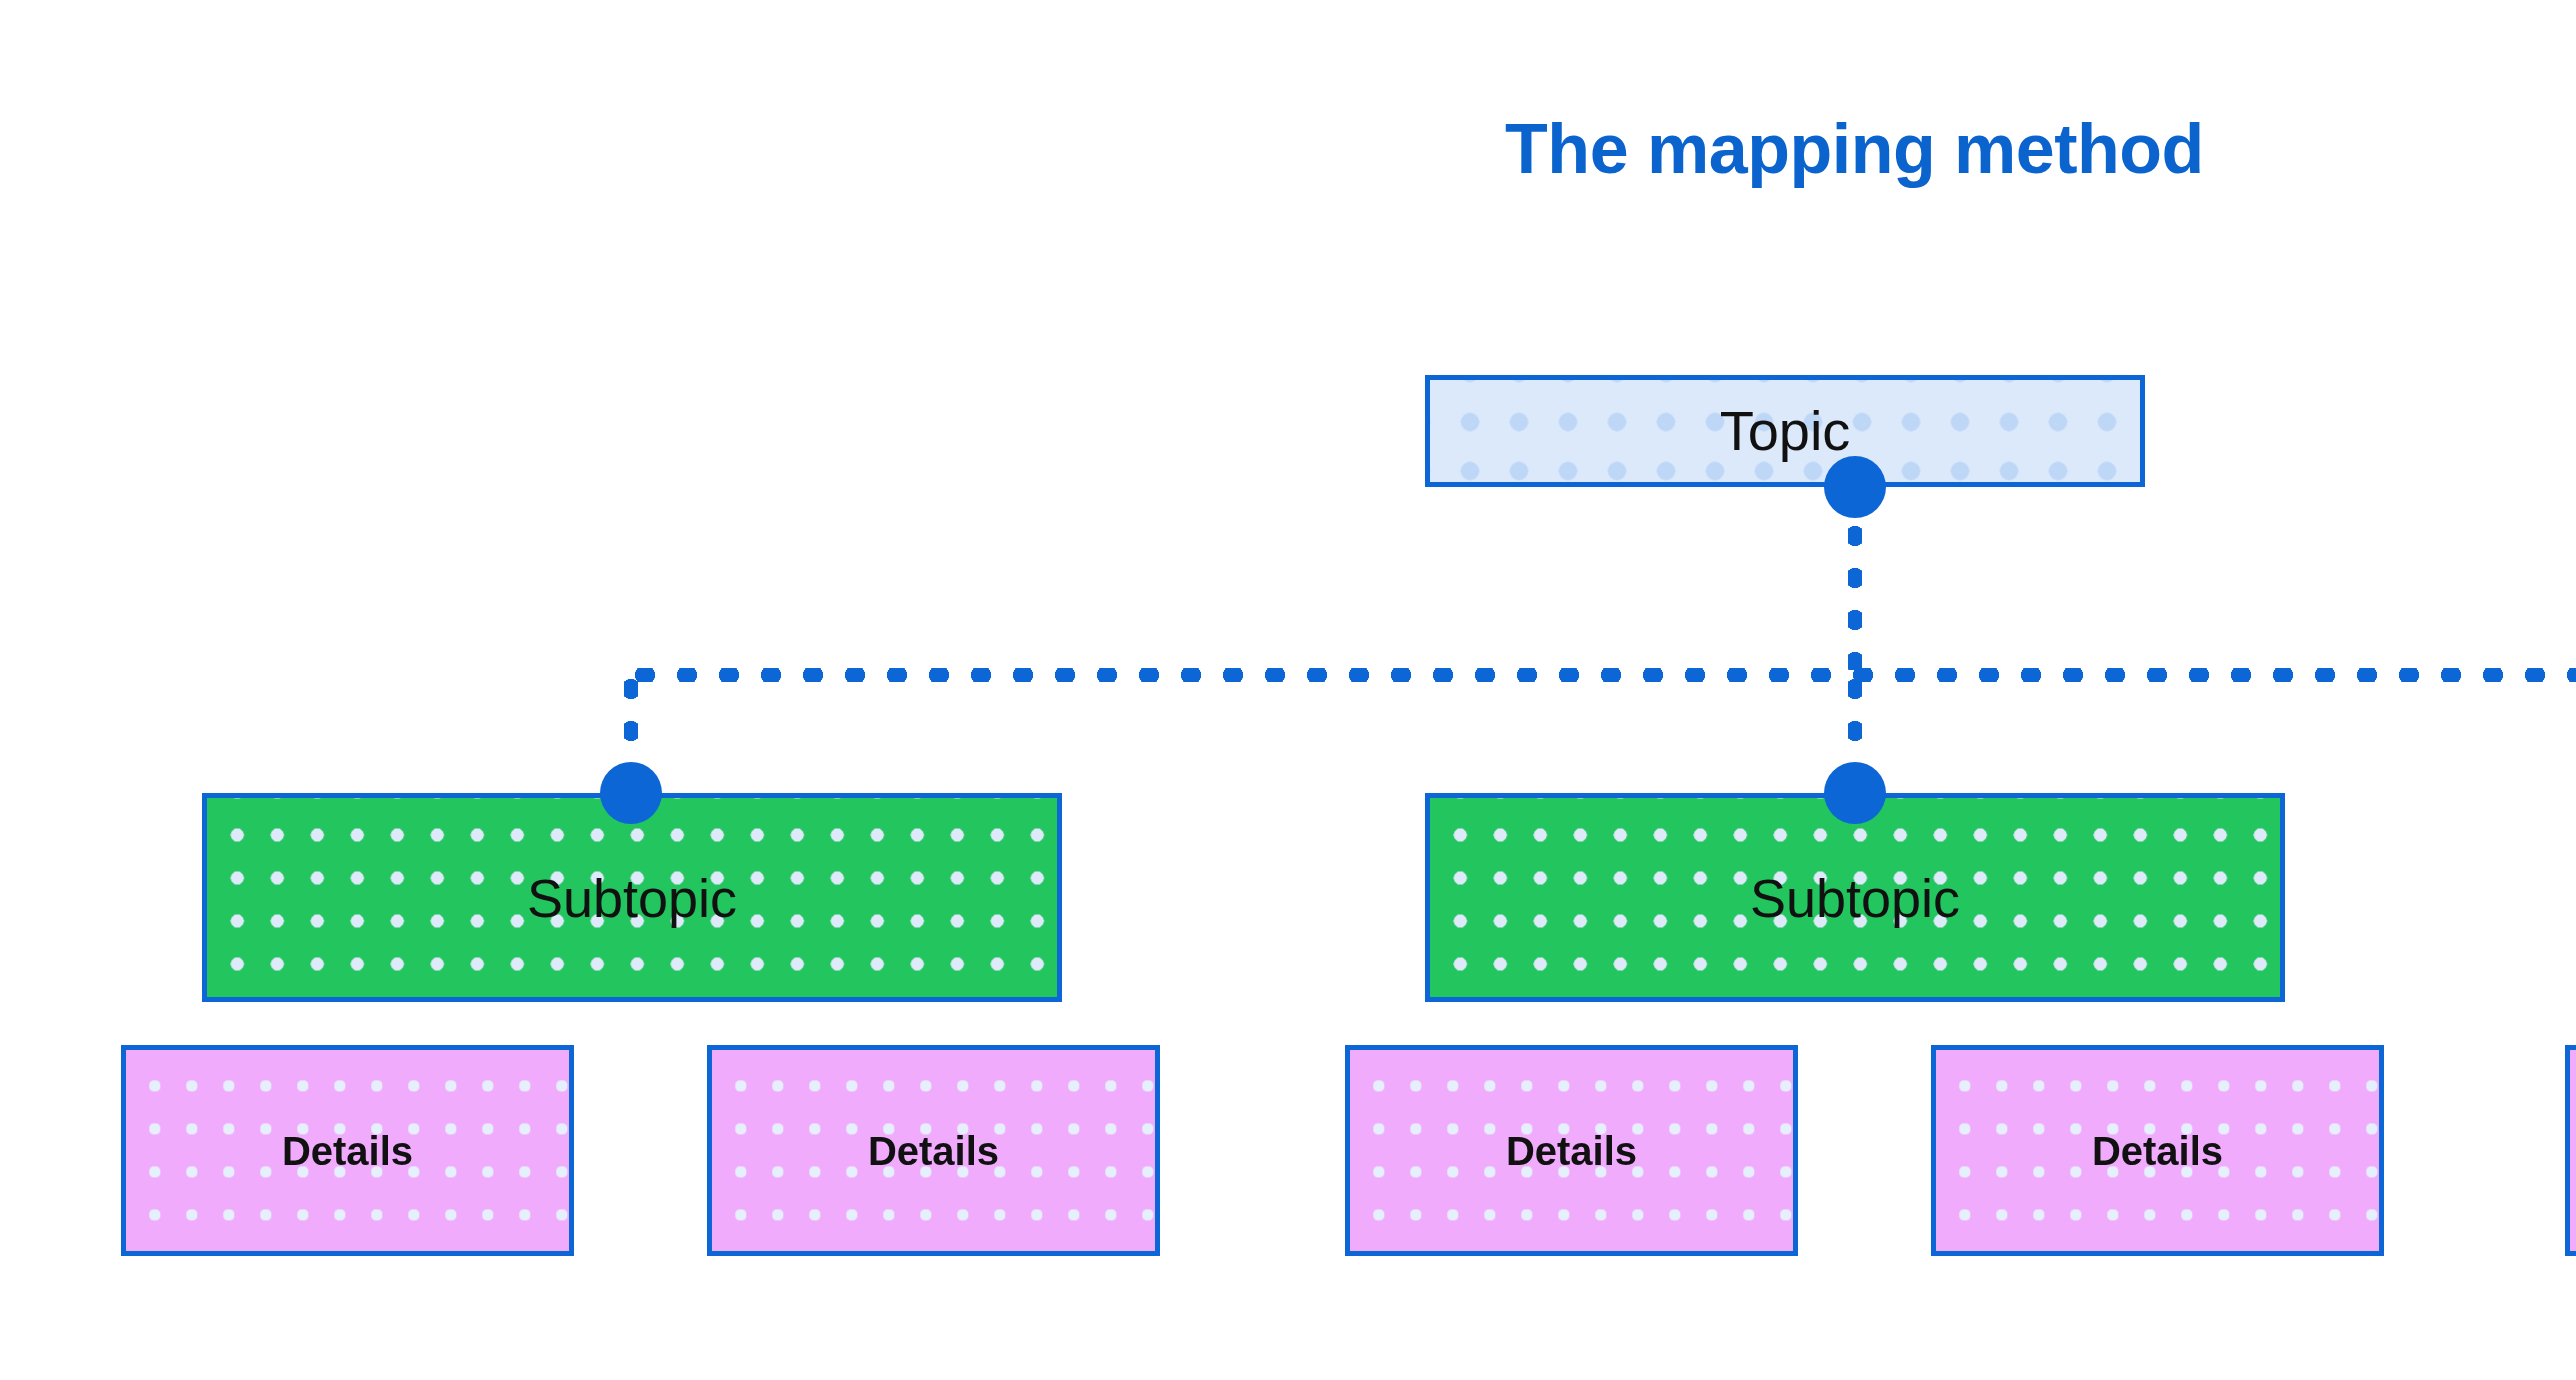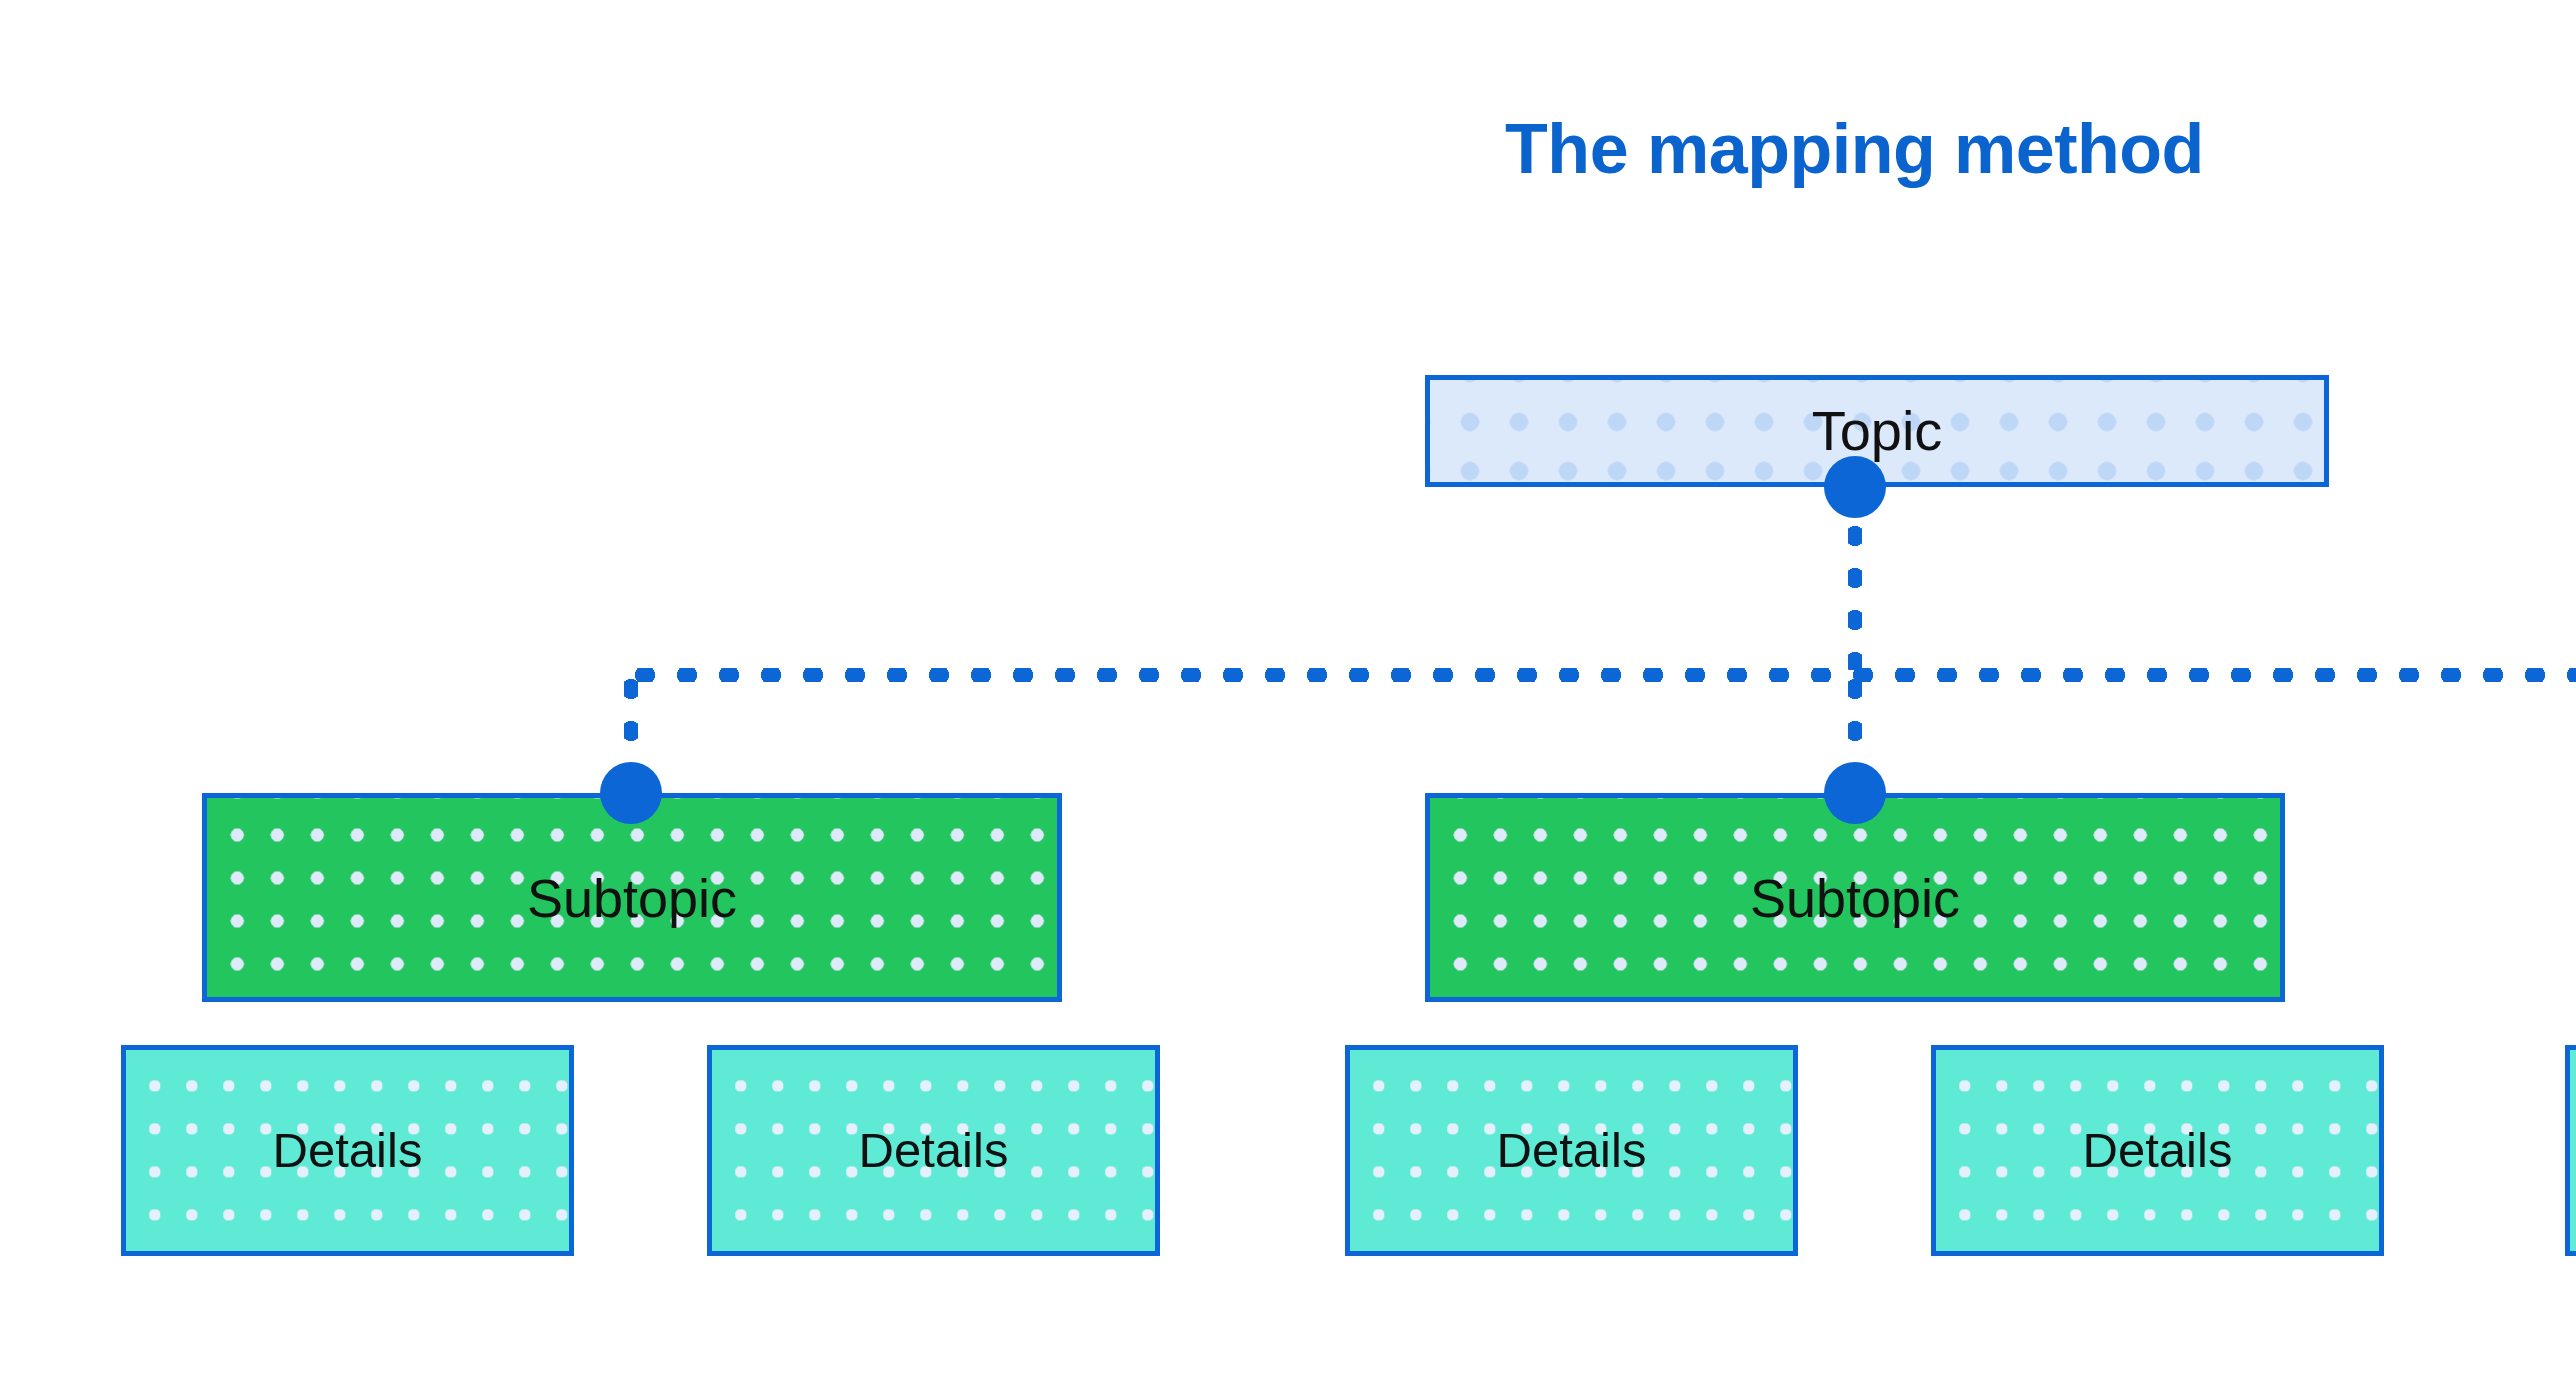--- a/index.html
+++ b/index.html
@@ -78,22 +78,23 @@
     font-size: 54px;
   }
   .node.subtopic::before {
     background-image: radial-gradient(circle, #DEE9FA 22%, rgba(0,0,0,0) 23%);
     background-size: 40px 43px;
     background-position: 10.3px 15.5px;
   }
 
   
   .node.detail {
-    background: #5eead4;
-    font-size: 49px;
+    background: #f0abfc;
+    font-size: 40px;
+    font-weight: bold;
   }
   .node.detail::before {
     background-image: radial-gradient(circle, #E6EFFC 20%, rgba(0,0,0,0) 21%);
     background-size: 37px 43px;
     background-position: 10.3px 14.4px;
   }
 
   
   .conn-dot {
     position: absolute;
@@ -124,21 +125,21 @@
     z-index: 3;
   }
 </style>
 </head>
 <body>
 
 <div id="canvas">
 
   <div id="title">The mapping method</div>
 
-  <div class="node topic" style="left:1425px; top:375px; width:904px; height:112px;">
+  <div class="node topic" style="left:1425px; top:375px; width:720px; height:112px;">
     <span class="node-label">Topic</span>
   </div>
 
   <div class="conn-dot" style="left:1824px; top:456px;"></div>
 
   <div class="dot-v" style="left:1848px; top:515px; height:155px;"></div>
 
   <div class="dot-h" style="left:624px; top:668px; width:2478px;"></div>
 
   <div class="dot-v" style="left:624px; top:668px; height:118px;"></div>

